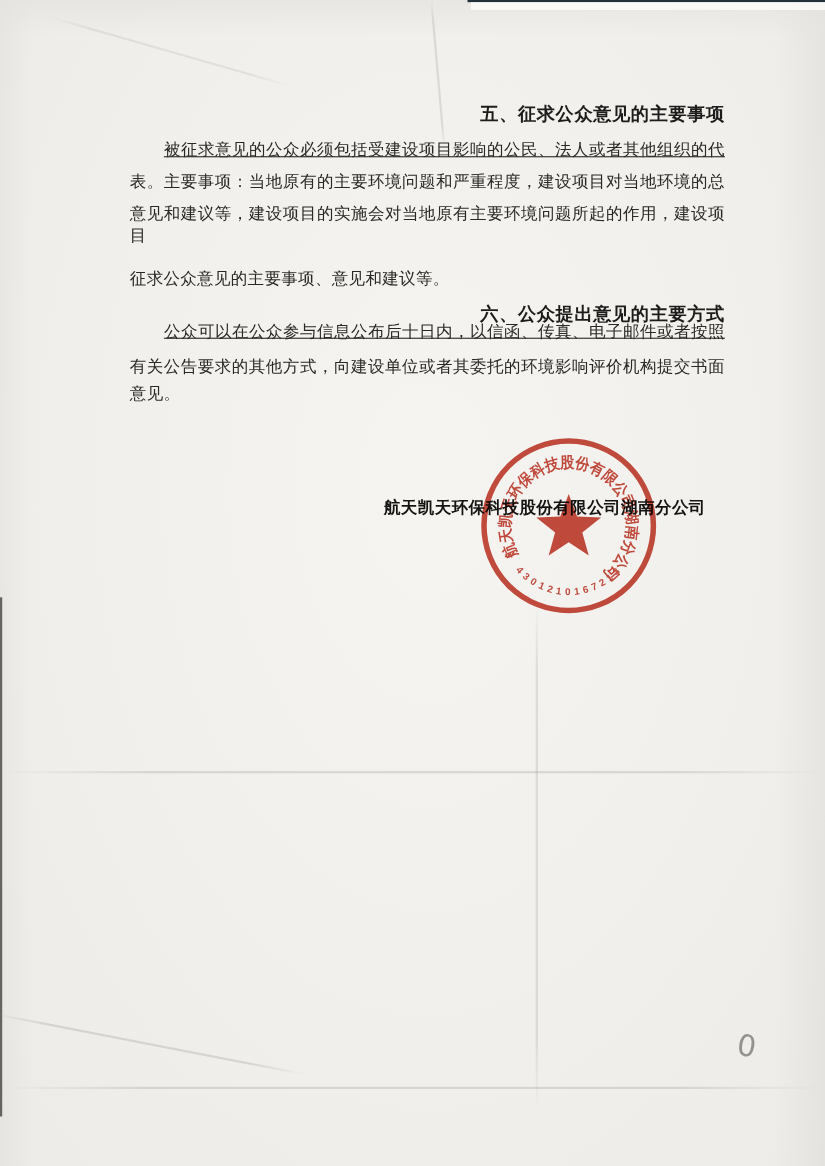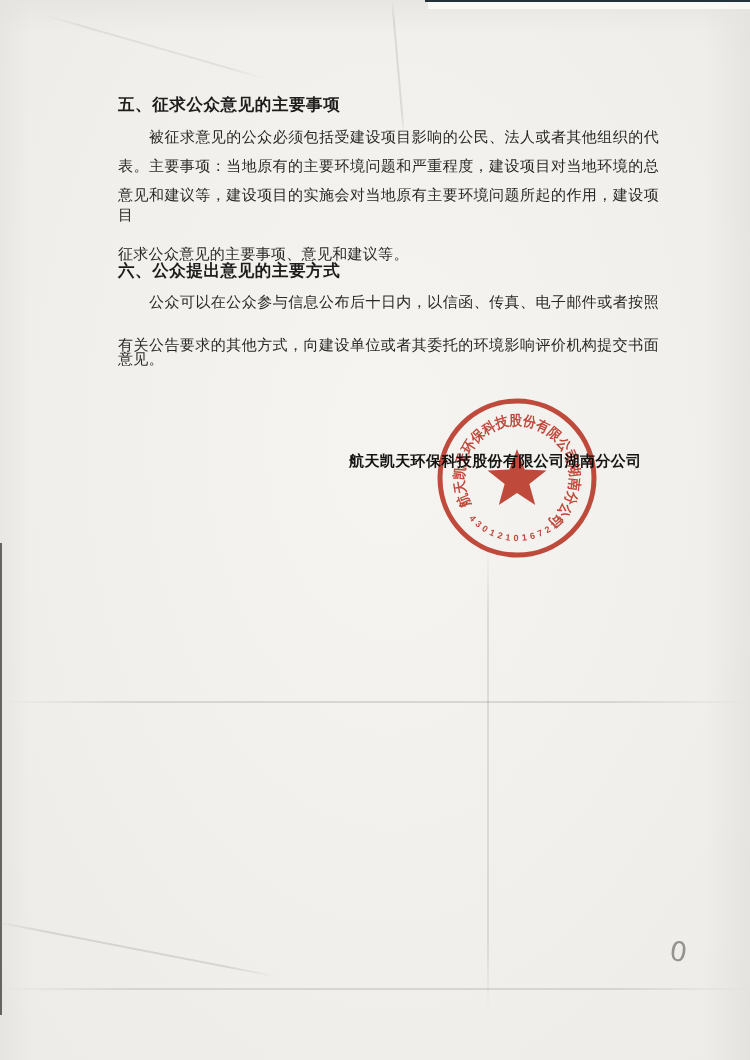--- a/index.html
+++ b/index.html
@@ -12,24 +12,24 @@
       radial-gradient(ellipse at 52% 42%, #f6f4f1 0%, #f1efec 62%, #edebe8 100%);
     font-family:"Liberation Serif","DejaVu Serif",serif;
   }
   
   .line{
     position:absolute;left:118px;width:541px;box-sizing:border-box;
     font-size:15px;line-height:20px;color:#2a2825;
     white-space:nowrap;letter-spacing:.3px;
   }
   .line.just{white-space:normal;text-align:justify;text-align-last:justify;text-justify:inter-character;}
-  .line.indent{padding-left:31px;}
+  .line.indent{padding-left:31px;text-decoration:underline;}
   .line.heading{
     font-family:"Liberation Sans","DejaVu Sans",sans-serif;
-    font-weight:bold;font-size:16.5px;color:#1d1c1a;letter-spacing:.6px;
+    font-weight:bold;font-size:16.5px;color:#1d1c1a;letter-spacing:.6px;text-align:right;
   }
   
   .signature{
     position:absolute;left:349px;top:452px;
     font-family:"Liberation Sans","DejaVu Sans",sans-serif;
     font-weight:bold;font-size:15px;letter-spacing:.4px;color:#151412;
     white-space:nowrap;
   }
   
   .seal{position:absolute;left:429px;top:390px;width:176px;height:176px;
@@ -61,24 +61,24 @@
 
 <div class="page">
 
   <div class="line heading" style="top:94px">五、征求公众意见的主要事项</div>
 
   <div class="line just indent" style="top:127px">被征求意见的公众必须包括受建设项目影响的公民、法人或者其他组织的代</div>
   <div class="line just" style="top:156px">表。主要事项：当地原有的主要环境问题和严重程度，建设项目对当地环境的总</div>
   <div class="line just" style="top:185px">意见和建议等，建设项目的实施会对当地原有主要环境问题所起的作用，建设项目</div>
   <div class="line" style="top:244px">征求公众意见的主要事项、意见和建议等。</div>
 
-  <div class="line heading" style="top:260px">六、公众提出意见的主要方式</div>
+  <div class="line heading" style="top:276px">六、公众提出意见的主要方式</div>
 
   <div class="line just indent" style="top:292px">公众可以在公众参与信息公布后十日内，以信函、传真、电子邮件或者按照</div>
-  <div class="line just" style="top:335px">有关公告要求的其他方式，向建设单位或者其委托的环境影响评价机构提交书面</div>
+  <div class="line just" style="top:324px">有关公告要求的其他方式，向建设单位或者其委托的环境影响评价机构提交书面</div>
   <div class="line" style="top:349px">意见。</div>
 
   <div class="signature">航天凯天环保科技股份有限公司湖南分公司</div>
 
   <svg class="seal" viewBox="0 0 176 176" aria-hidden="true">
     <circle cx="88" cy="88" r="77" fill="none" stroke-width="5" stroke="#c23a2b"></circle>
     <polygon points="88,59 95.64,79.48 117.48,80.42 100.36,94.02 106.22,115.08 88,103 69.78,115.08 75.64,94.02 58.52,80.42 80.36,79.48" fill="#c23a2b"></polygon>
     <defs>
       <path id="arcCompany" d="M 42.10 114.50 A 53 53 0 1 1 118.40 131.41" fill="none"></path>
       <path id="arcSerial" d="M 39.74 128.50 A 63 63 0 0 0 136.26 128.50" fill="none"></path>

